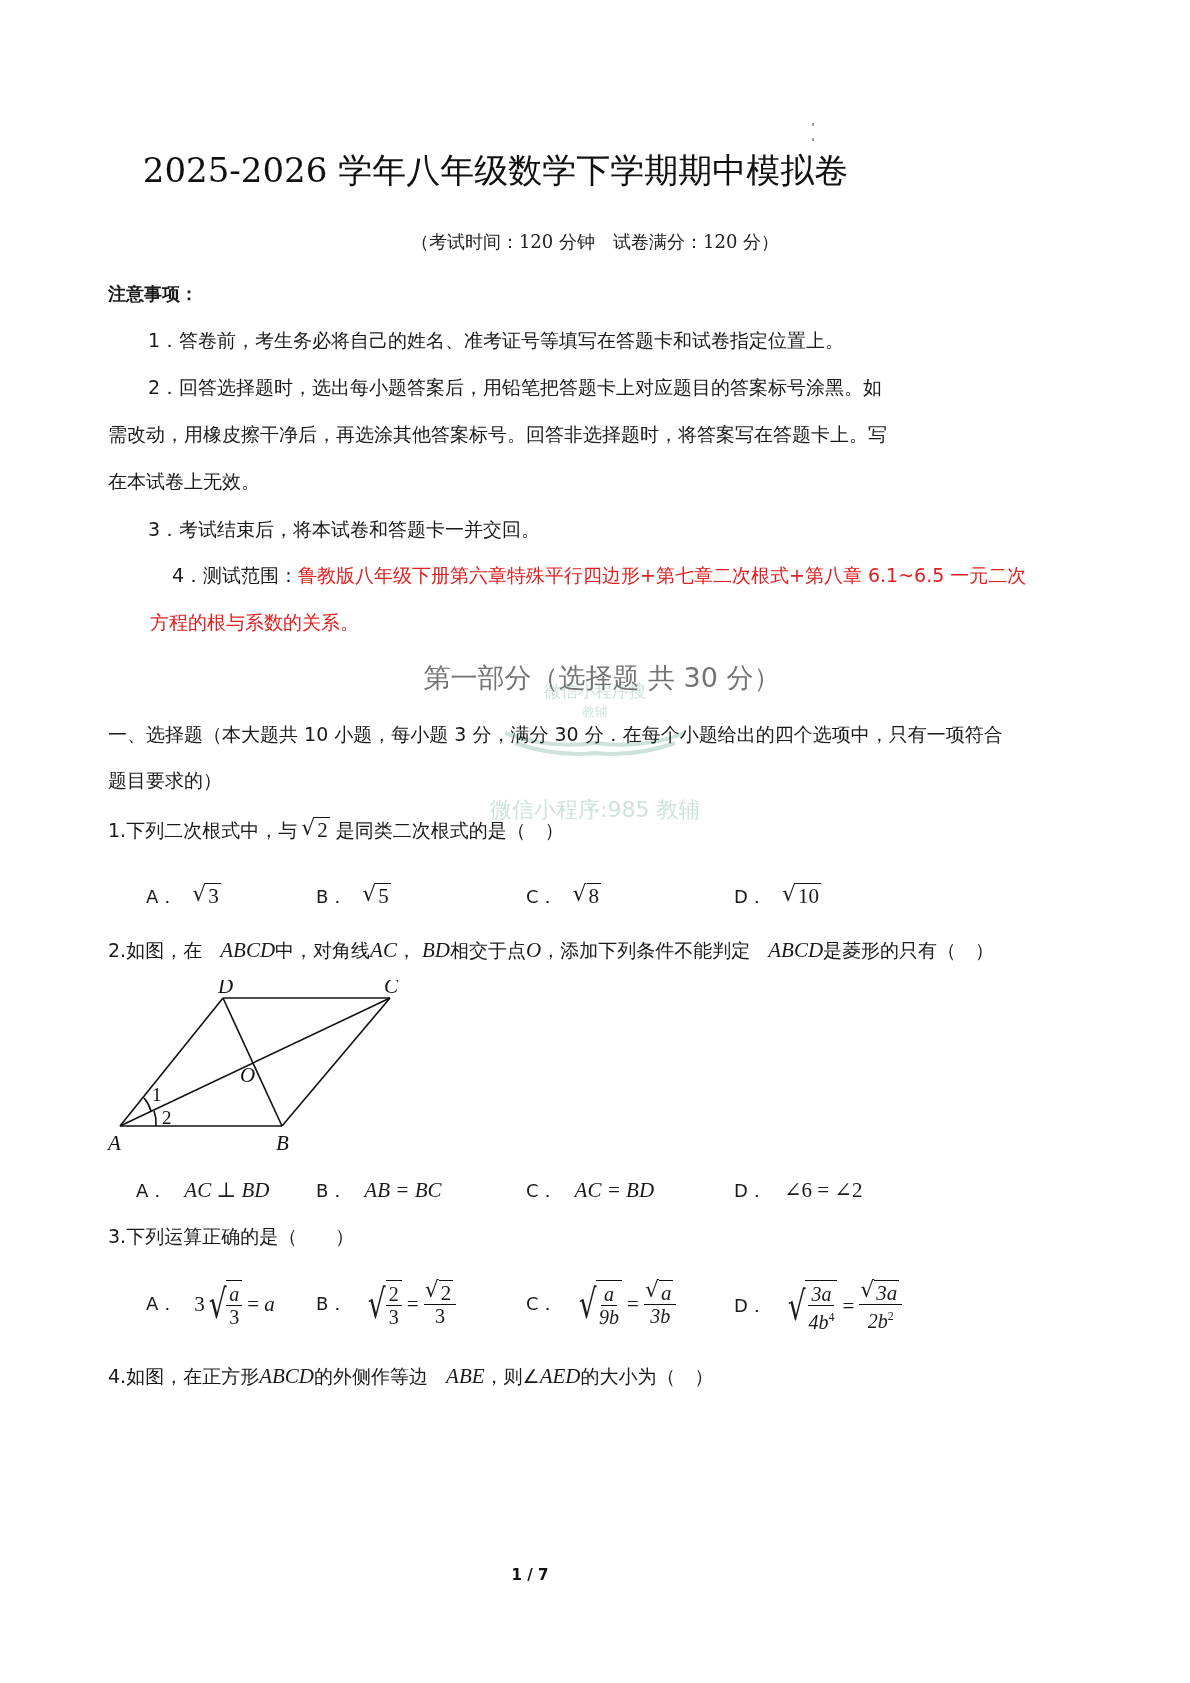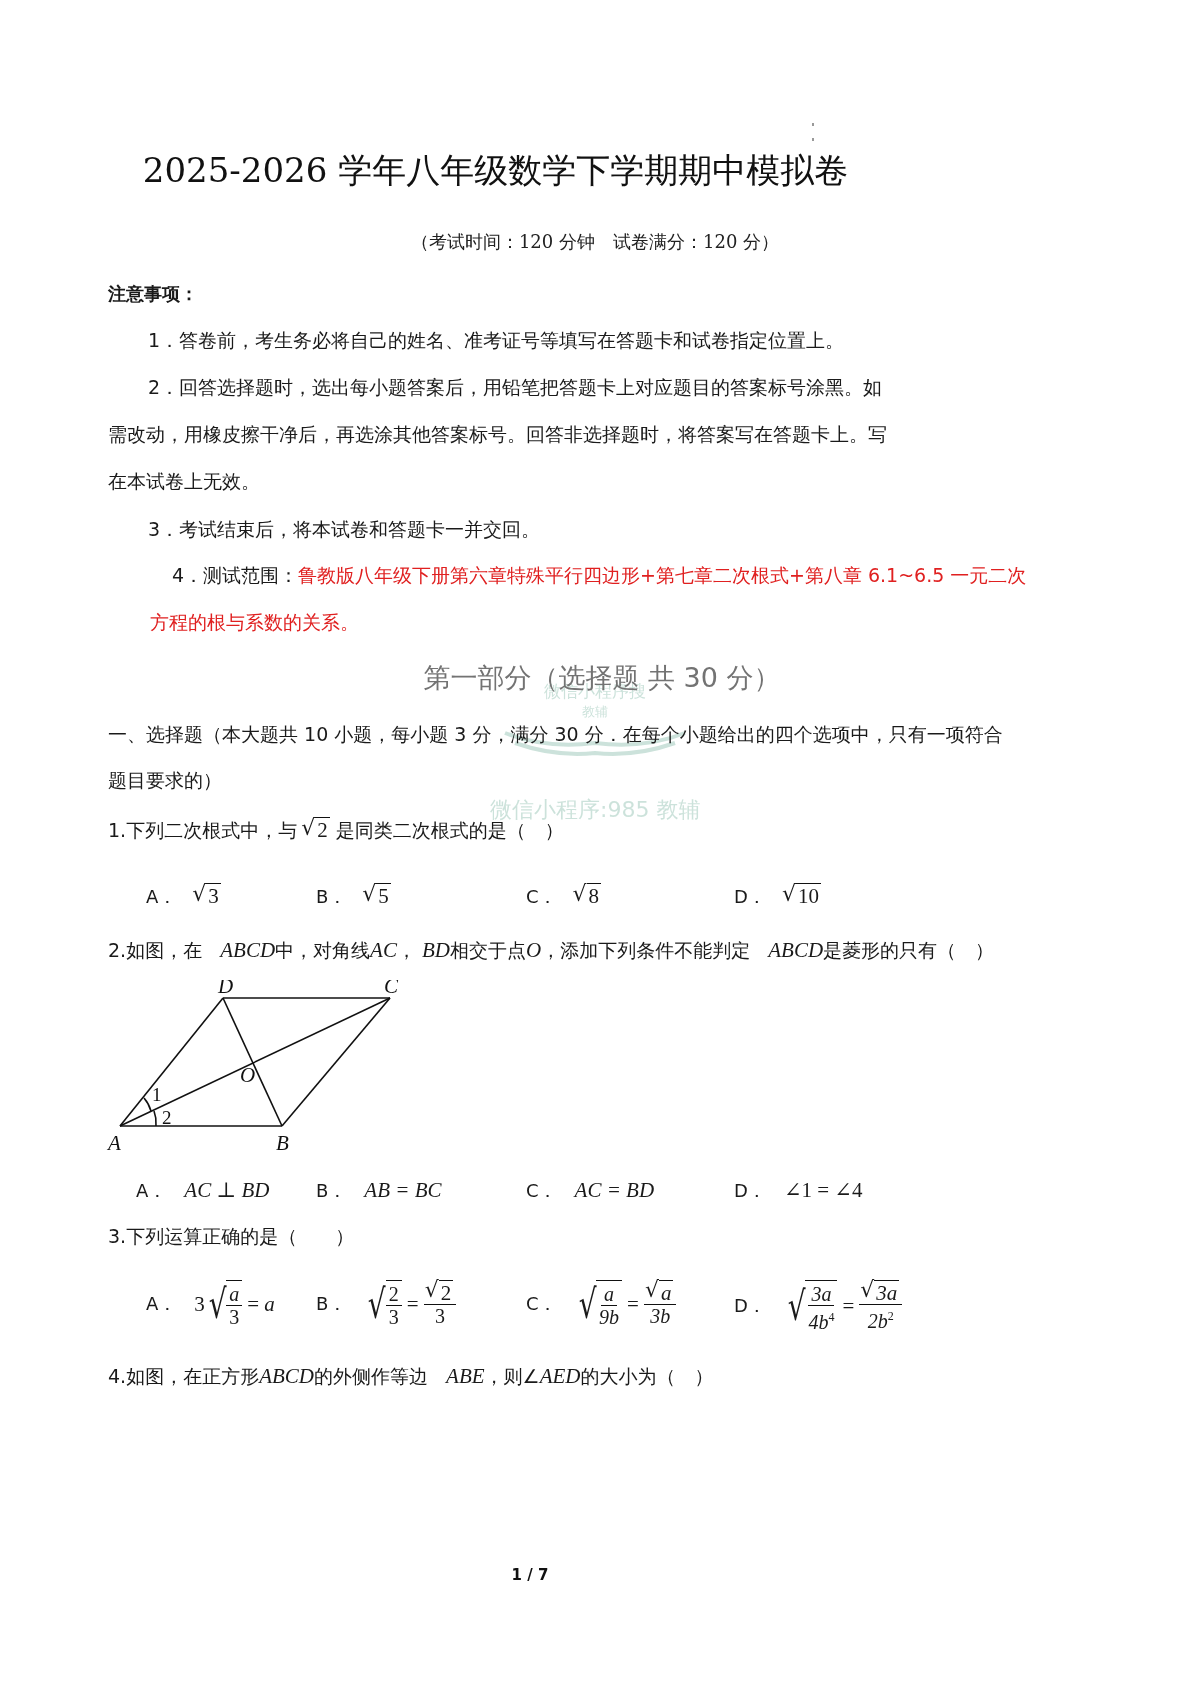--- a/index.html
+++ b/index.html
@@ -96,21 +96,21 @@
   </g>
   <g font-family="Liberation Serif, serif" font-size="19" fill="#111">
     <text x="52" y="121">1</text>
     <text x="62" y="144">2</text>
   </g>
 </svg>
 
 <div class="abs opt" style="left:136px;top:1178px;"><span class="lbl">A．</span><span class="m">AC ⊥ BD</span></div>
 <div class="abs opt" style="left:316px;top:1178px;"><span class="lbl">B．</span><span class="m">AB = BC</span></div>
 <div class="abs opt" style="left:526px;top:1178px;"><span class="lbl">C．</span><span class="m">AC = BD</span></div>
-<div class="abs opt" style="left:734px;top:1178px;"><span class="lbl">D．</span><span class="mn">∠1 = ∠4</span></div>
+<div class="abs opt" style="left:734px;top:1178px;"><span class="lbl">D．</span><span class="mn">∠6 = ∠2</span></div>
 
 <div class="abs txt" style="left:108px;top:1224px;">3.下列运算正确的是（　　）</div>
 
 <div class="abs opt" style="left:146px;top:1280px;display:flex;align-items:center;">
   <span class="lbl">A．</span>
   <span class="mn">3</span>
   <span class="bigroot">
       <span class="rs">√</span>
       <span class="rbody"><span class="frac">
           <span class="num m" style="font-size:20px">a</span>

